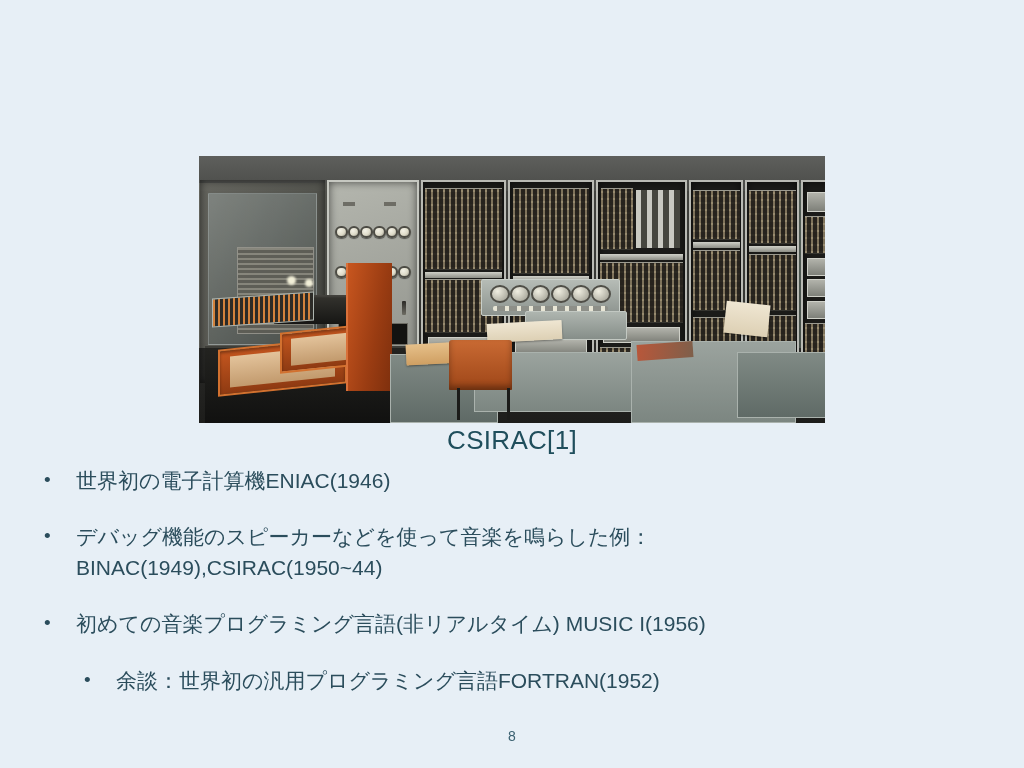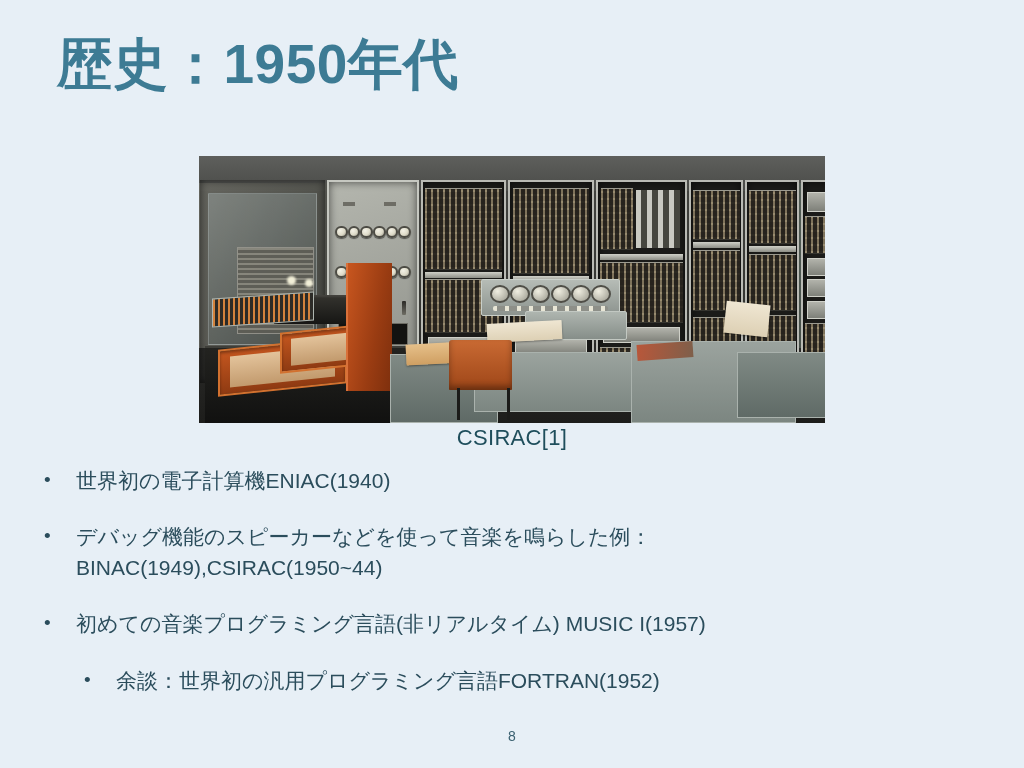--- a/index.html
+++ b/index.html
@@ -319,21 +319,21 @@
     transform: skewY(-4deg);
   }
 
   
   .caption {
     position: absolute;
     left: 0;
     top: 425px;
     width: 1024px;
     text-align: center;
-    font-size: 22px;
+    font-size: 26px;
     color: #1f4e5c;
     letter-spacing: .3px;
   }
 
   
   .bullets {
     position: absolute;
     left: 44px;
     top: 466px;
     width: 940px;
@@ -370,21 +370,20 @@
     text-align: center;
     font-size: 14px;
     color: #3a6070;
   }
 </style>
 </head>
 <body>
 
 <div class="slide">
 
-  <div class="slide-title">歴史：1950年代</div>
 
   <div class="figure">
     <div class="photo">
 
       <div class="room-ceiling"></div>
       <div class="room-back"></div>
       <div class="room-floor"></div>
       <div class="far-wall-left"></div>
       <div class="far-wall-right"></div>
       <div class="glass-panel"></div>
@@ -520,32 +519,32 @@
 
     </div>
   </div>
 
   <div class="caption">CSIRAC[1]</div>
 
   <div class="bullets">
 
     <div class="bullet lvl1">
       <span class="bullet-dot">•</span>
-      <span class="bullet-text">世界初の電子計算機ENIAC(1940)</span>
+      <span class="bullet-text">世界初の電子計算機ENIAC(1946)</span>
     </div>
 
     <div class="bullet lvl1">
       <span class="bullet-dot">•</span>
       <span class="bullet-text">デバッグ機能のスピーカーなどを使って音楽を鳴らした例：
 BINAC(1949),CSIRAC(1950~44)</span>
     </div>
 
     <div class="bullet lvl1">
       <span class="bullet-dot">•</span>
-      <span class="bullet-text">初めての音楽プログラミング言語(非リアルタイム) MUSIC I(1957)</span>
+      <span class="bullet-text">初めての音楽プログラミング言語(非リアルタイム) MUSIC I(1956)</span>
     </div>
 
     <div class="bullet lvl2">
       <span class="bullet-dot">•</span>
       <span class="bullet-text">余談：世界初の汎用プログラミング言語FORTRAN(1952)</span>
     </div>
 
   </div>
 
   <div class="page-number">8</div>

